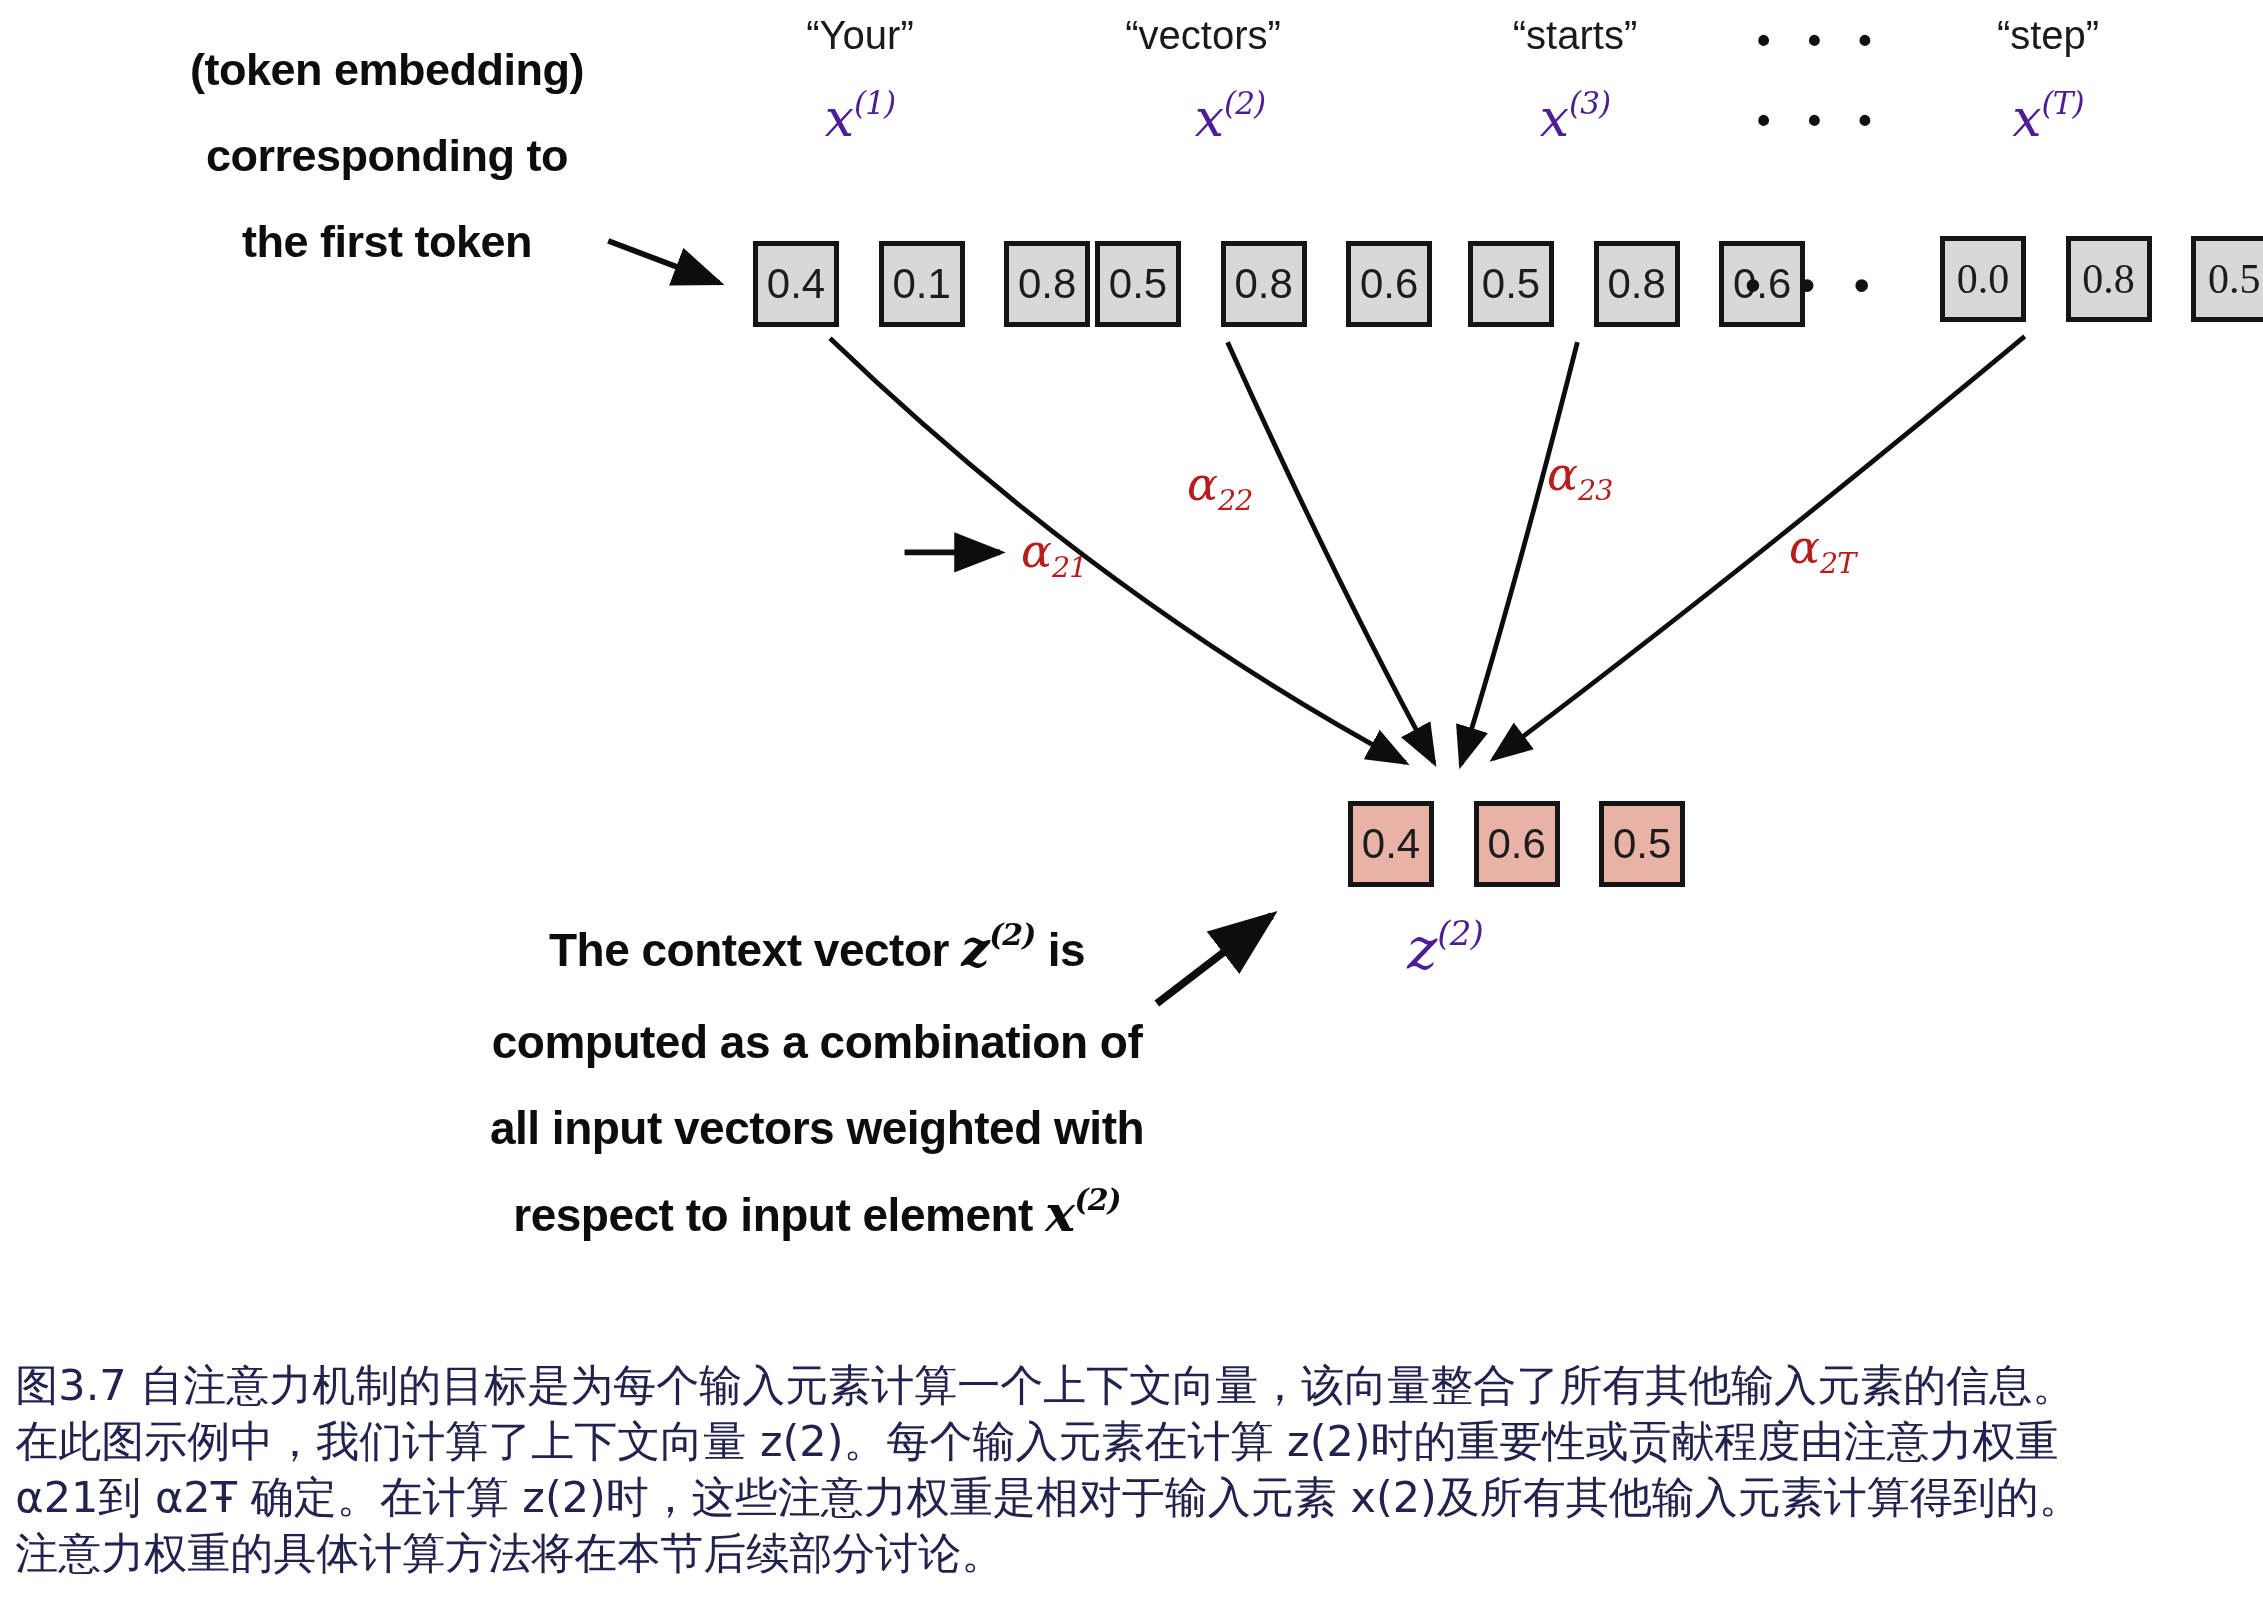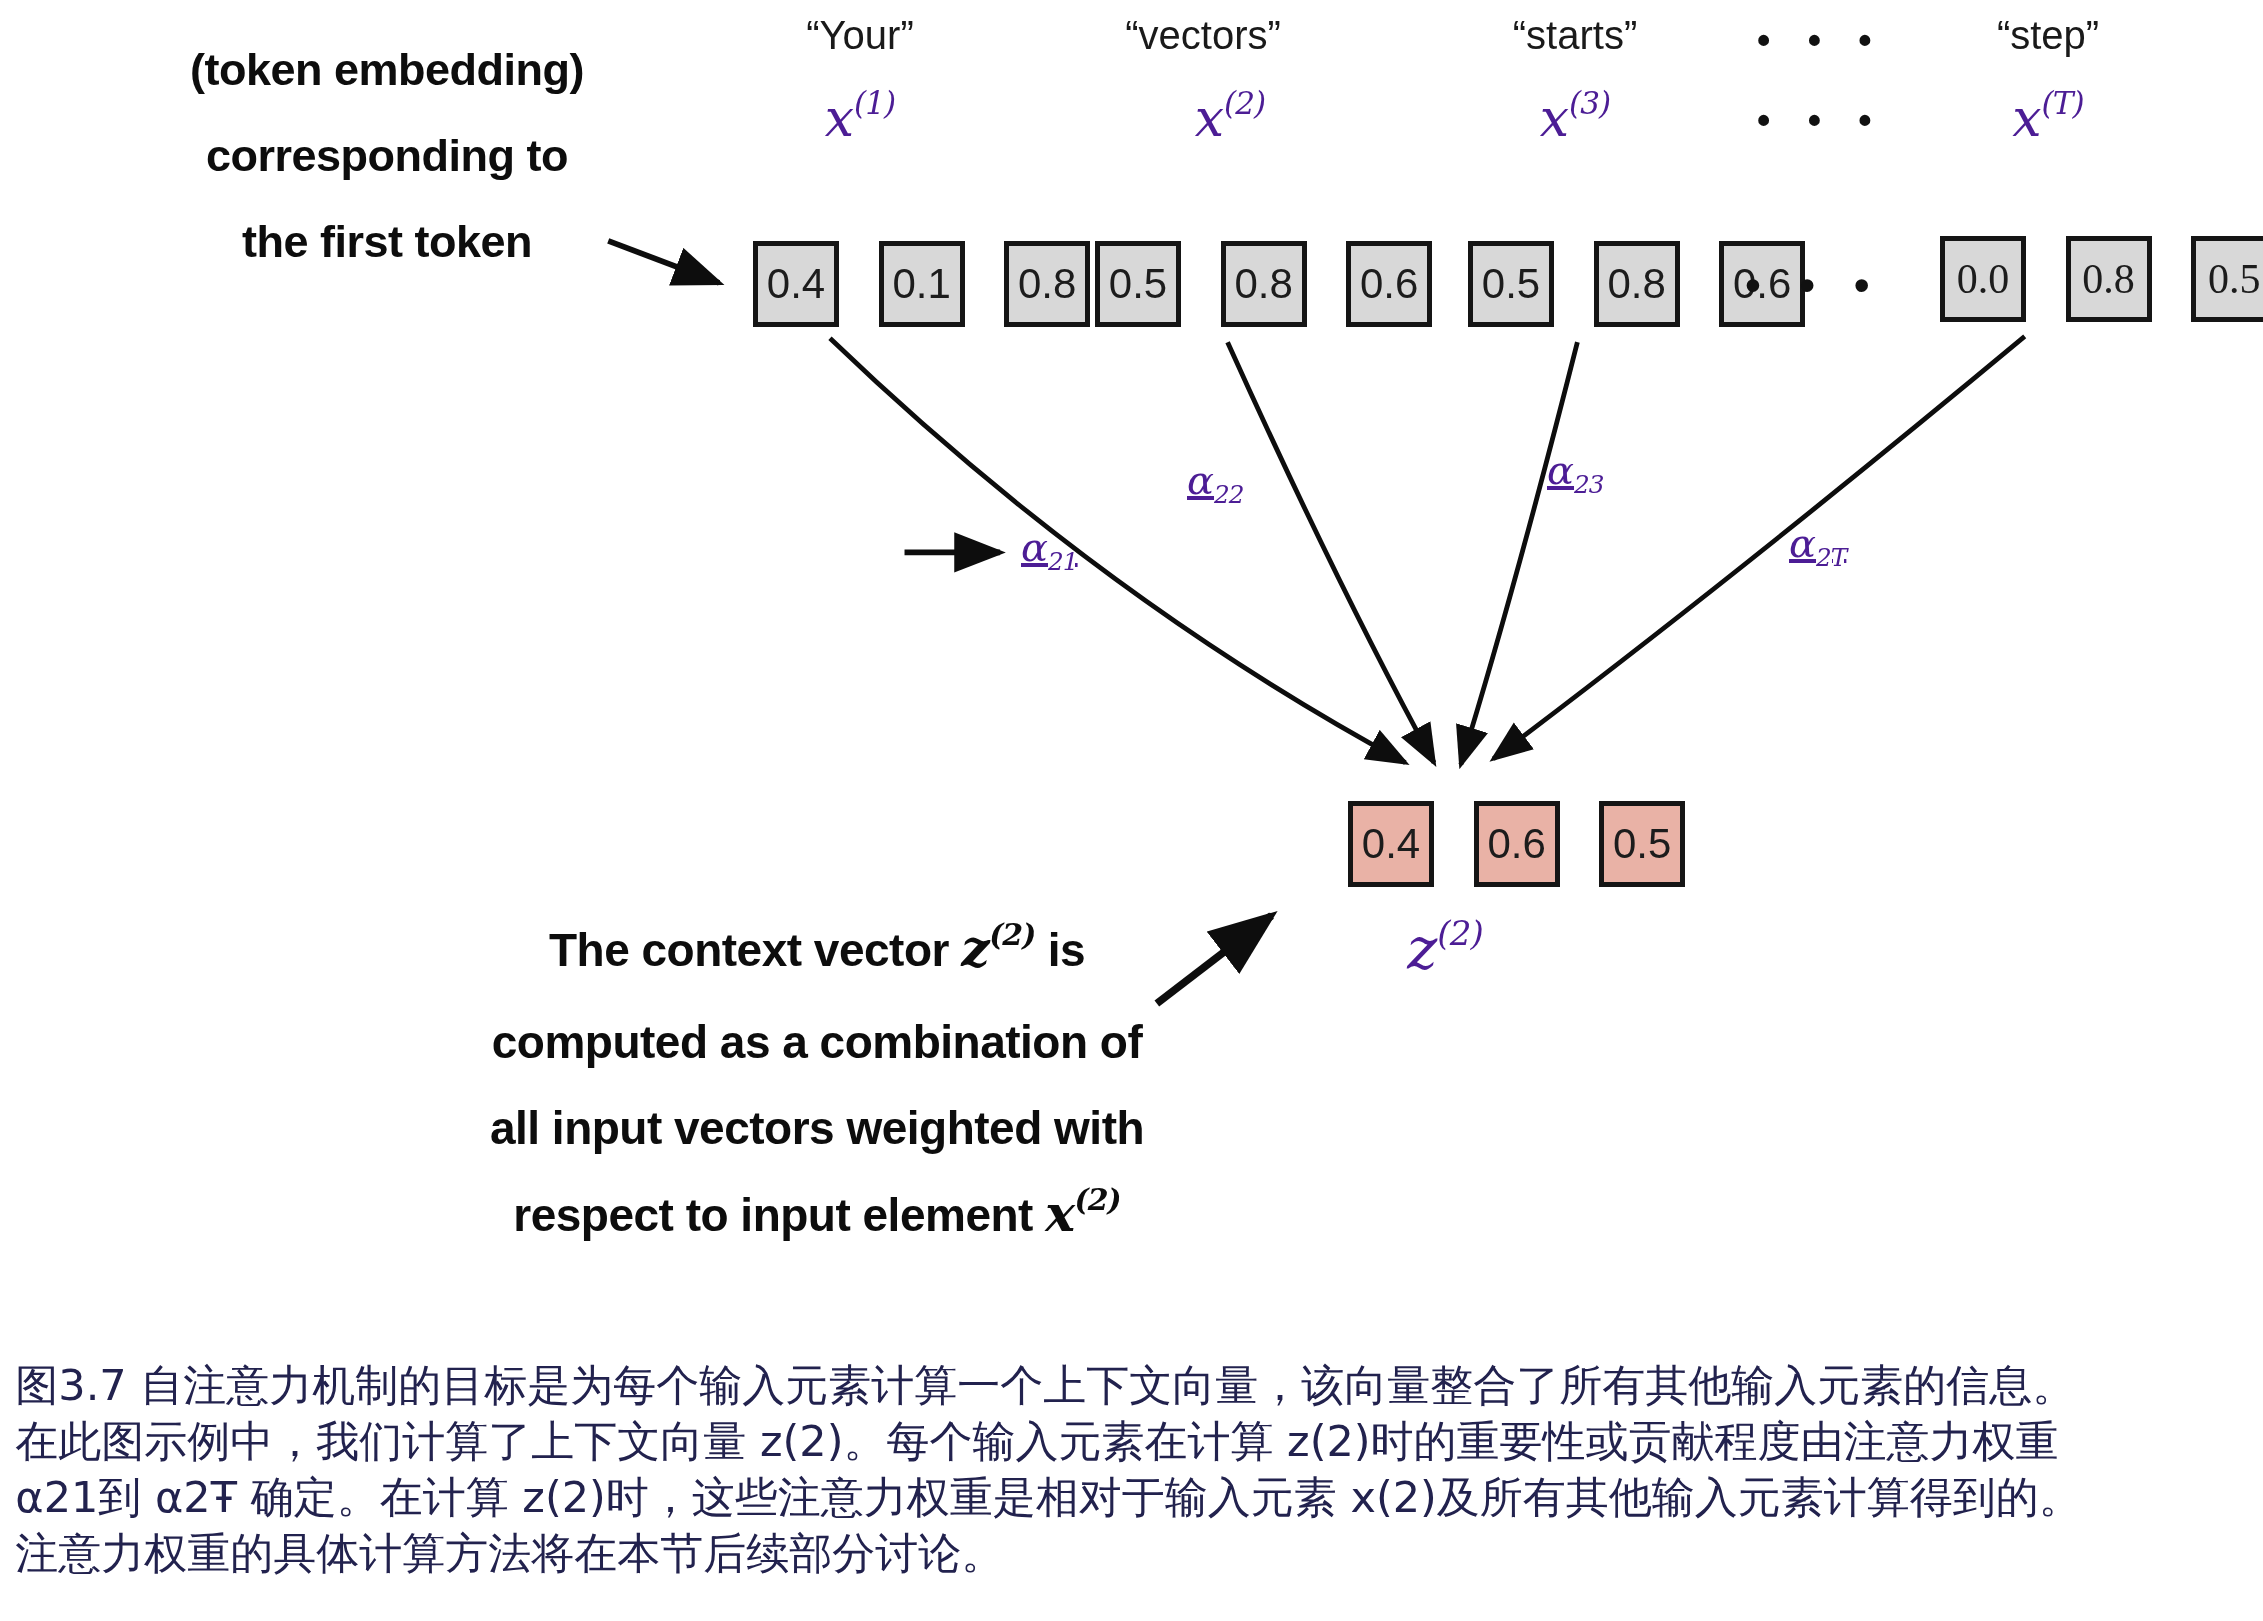--- a/index.html
+++ b/index.html
@@ -17,21 +17,21 @@
   .sup{font-size:0.6em;position:relative;top:-0.7em;letter-spacing:-1px;}
   .sub{font-size:0.62em;position:relative;top:0.35em;letter-spacing:-1px;}
 
   .vec{position:absolute;display:flex;gap:7.6px;}
   .cell{width:76px;height:76px;border:5.7px solid #151515;background:#d8d8d8;
         display:flex;align-items:center;justify-content:center;
         font-size:42px;color:#1c1c1c;margin-left:32px;}
   .vec.context .cell{background:#e9b2a6;}
 
   .alpha{position:absolute;font-family:"DejaVu Serif",serif;font-style:italic;
-         font-size:40px;color:#4c1d95;white-space:nowrap;text-decoration:underline;}
+         font-size:46px;color:#b91c1c;white-space:nowrap;}
 
   .dots{position:absolute;transform:translateX(-50%);font-weight:bold;color:#111;
         letter-spacing:13.4px;white-space:nowrap;}
 
   .caption{position:absolute;left:15.3px;top:1357px;width:2241px;
            font-size:43px;line-height:56px;color:#22224e;
            font-family:"DejaVu Sans","Liberation Sans",sans-serif;}
   .caption .cline{white-space:nowrap;}
 </style>
 </head>

